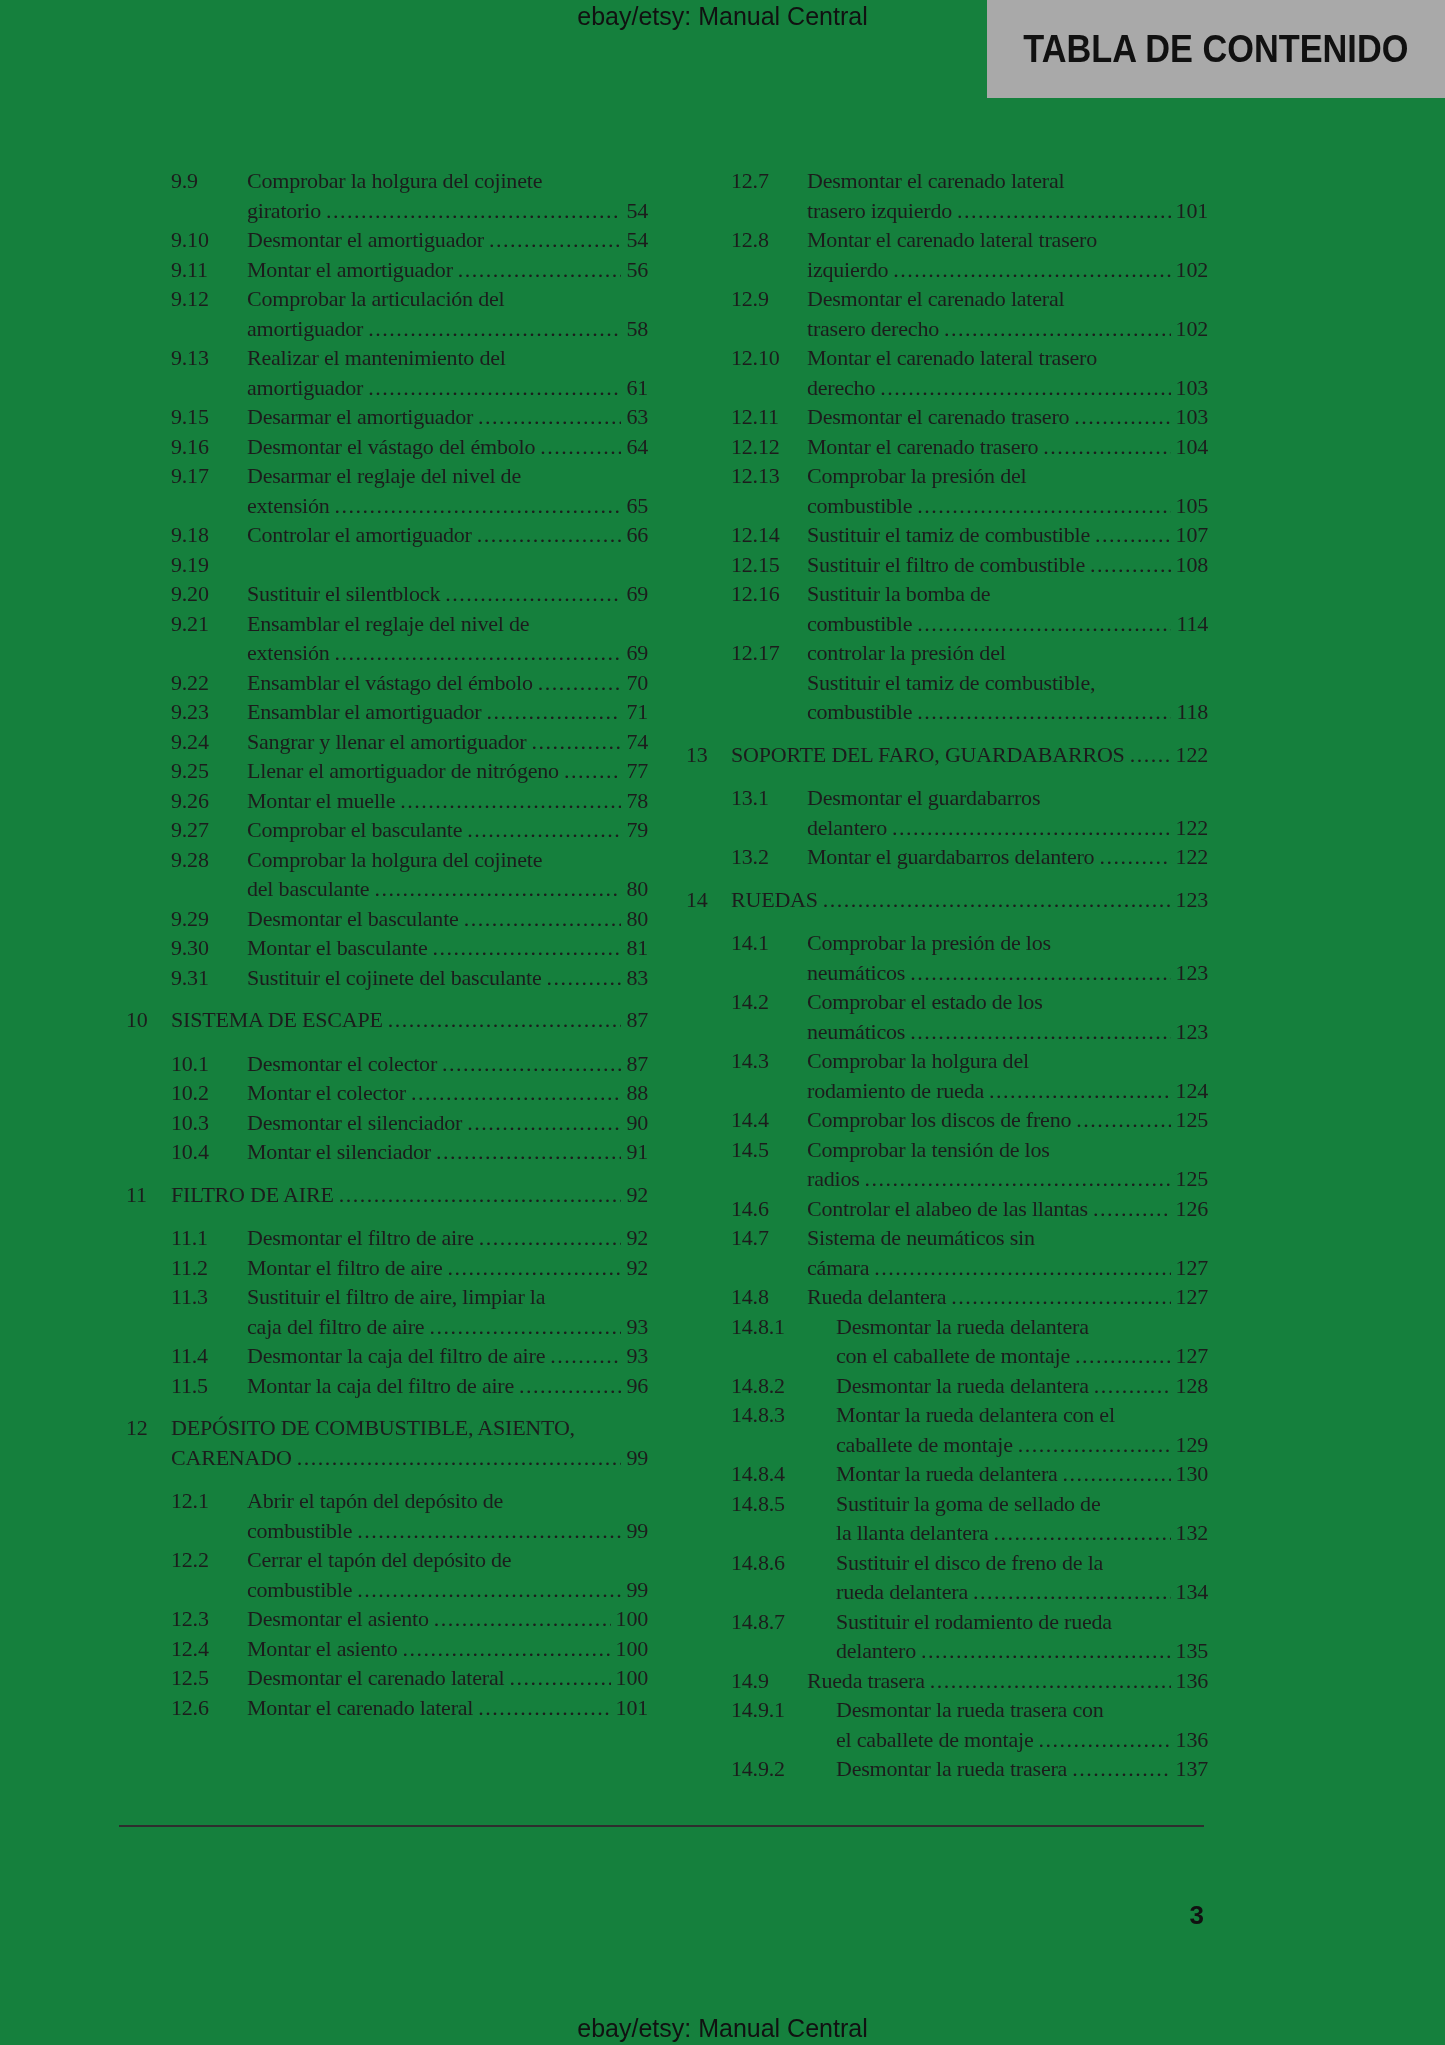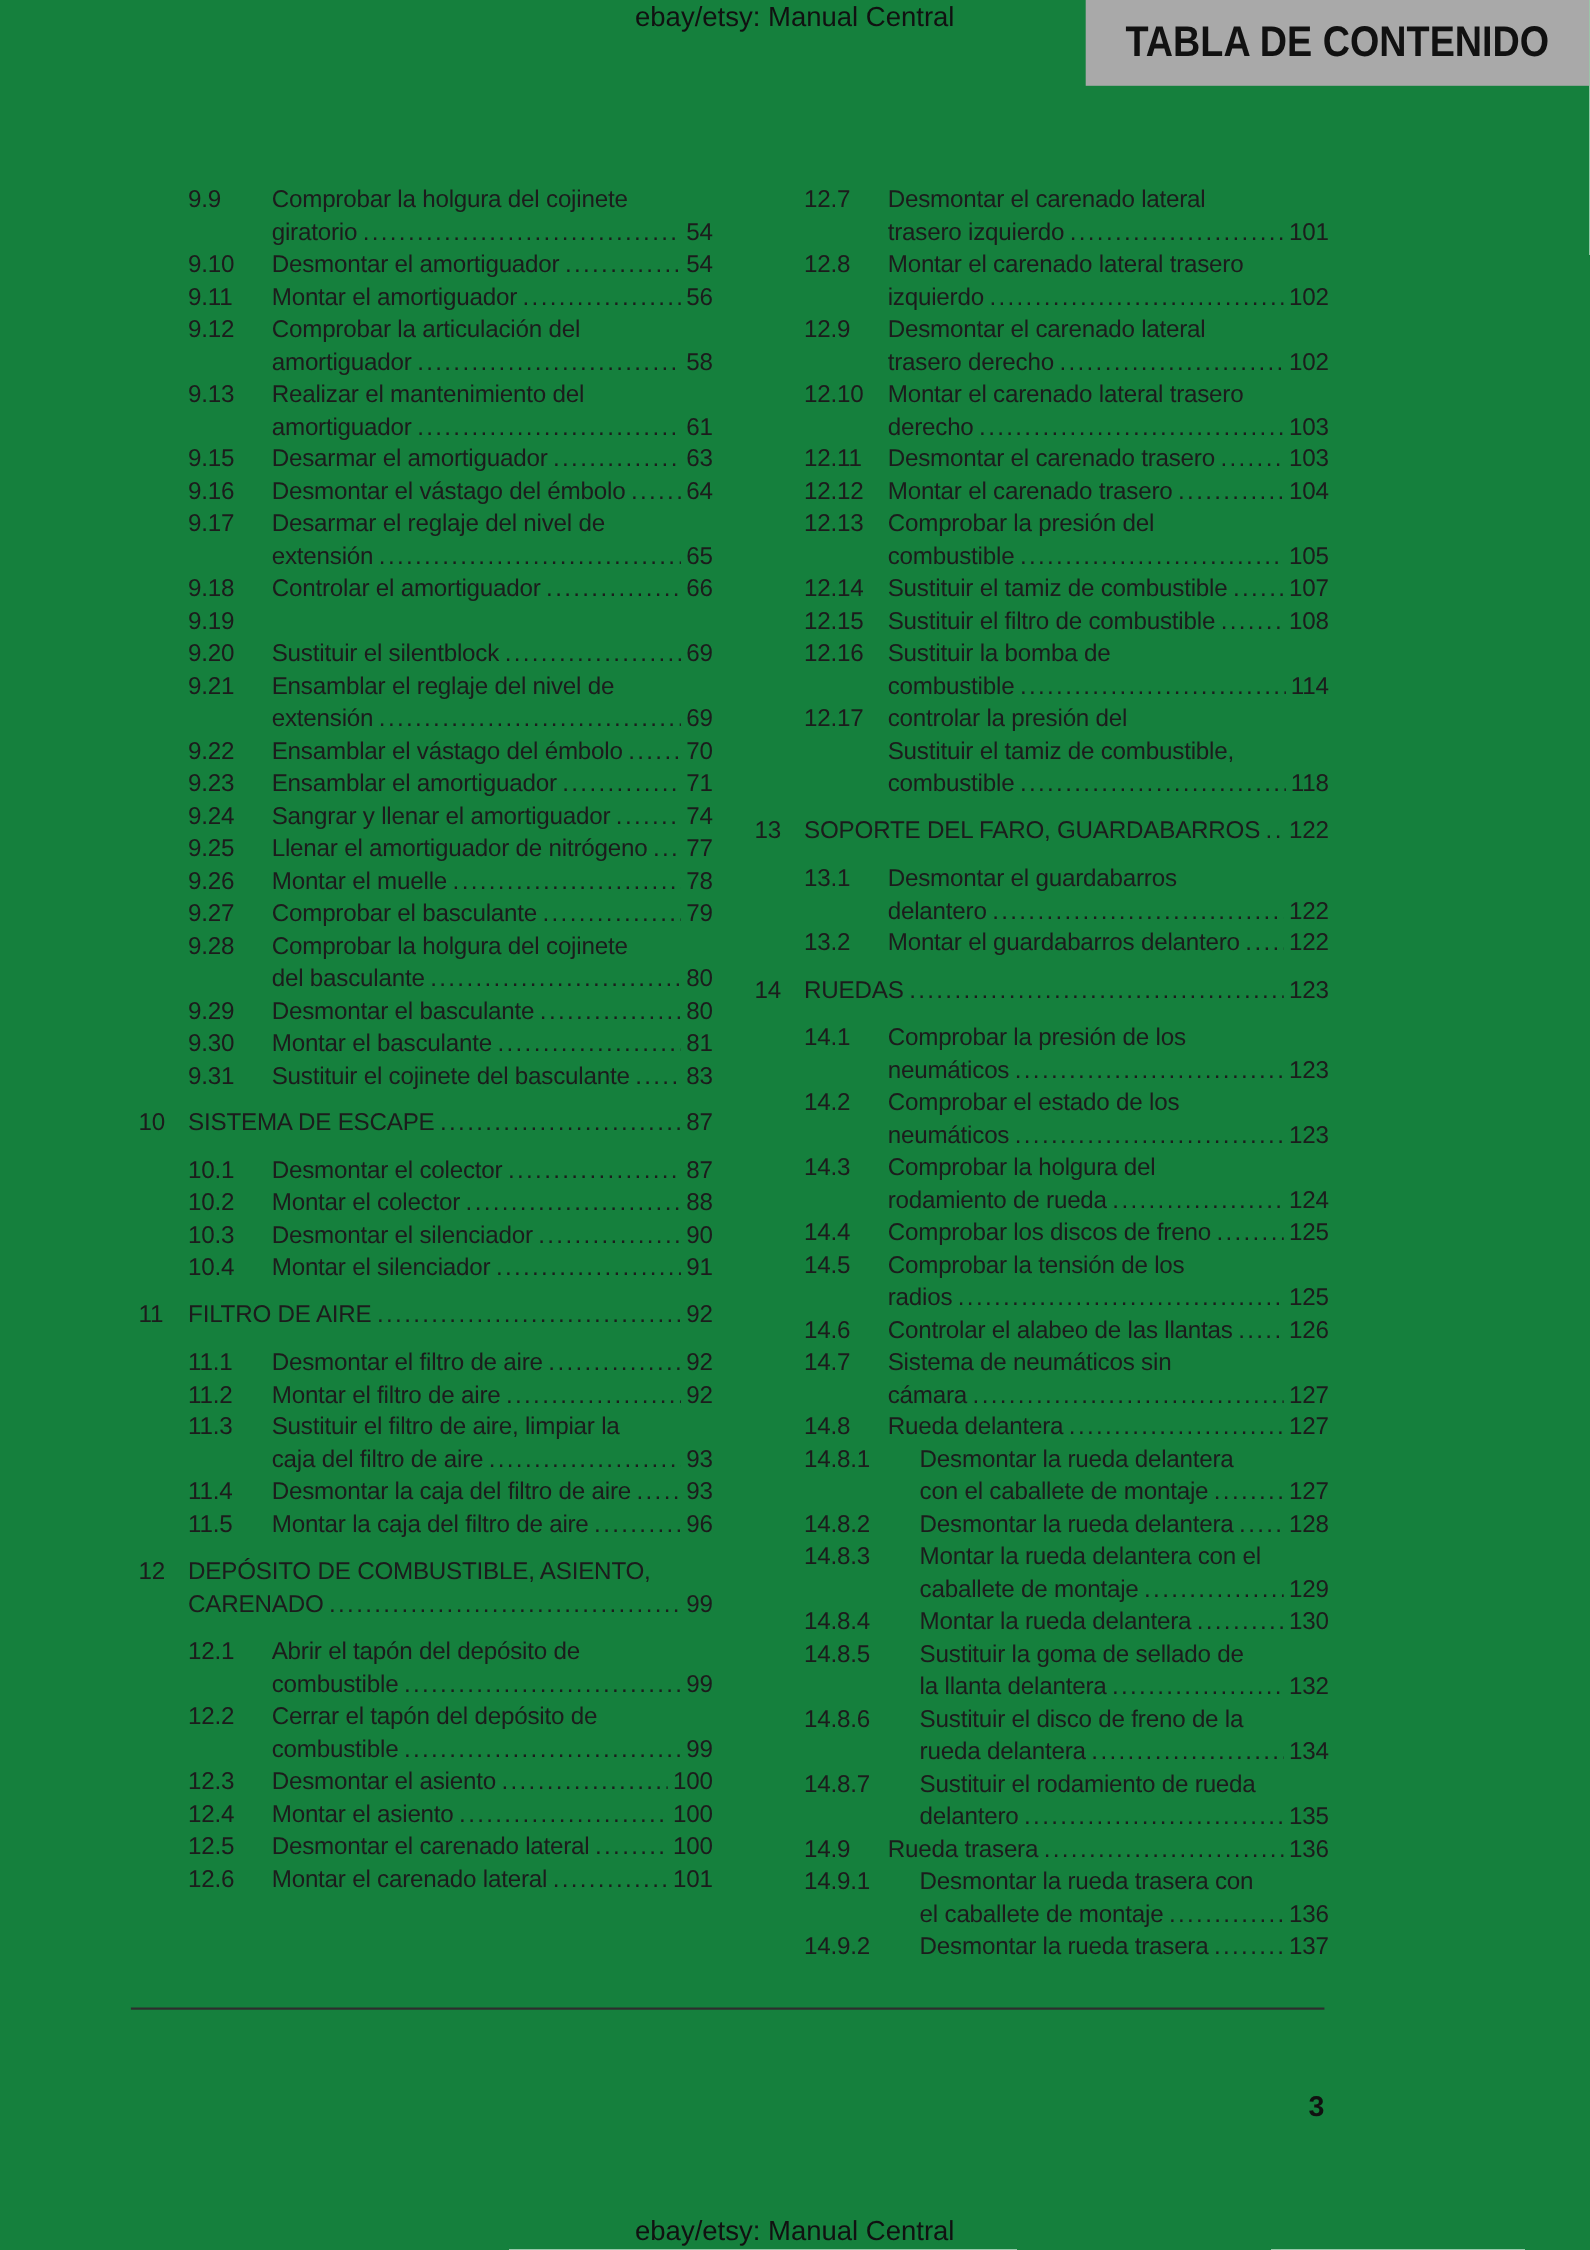--- a/index.html
+++ b/index.html
@@ -17,21 +17,21 @@
     top: 2px; left: 0;
     width: 100%;
     text-align: center;
     font-size: 25px;
     color: #111;
   }
   .banner {
     position: absolute;
     top: 0; right: 0;
     width: 458px;
-    height: 78px;
+    height: 98px;
     background: #a9a9a9;
     display: flex;
     align-items: center;
     justify-content: center;
   }
   .banner-text {
     font-size: 39px;
     font-weight: bold;
     color: #111;
     transform: scaleX(0.88);
@@ -42,21 +42,21 @@
     position: absolute;
     top: 166px;
     left: 122px;
     width: 1086px;
     display: flex;
     gap: 34px;
     font-size: 22px;
     letter-spacing: -0.2px;
     line-height: 29.5px;
   }
-  .col { flex: 1 1 0; min-width: 0; }
+  .col { flex: 1 1 0; min-width: 0; font-family: Liberation Serif, serif; }
   .entry { display: flex; align-items: flex-start; }
   .entry .num { flex: 0 0 auto; }
   .lvl-section { padding-left: 4px; margin: 13px 0 14px; }
   .lvl-section .num { width: 45px; }
   .lvl-sub     { padding-left: 49px; }
   .lvl-sub .num { width: 76px; }
   .lvl-subsub  { padding-left: 49px; }
   .lvl-subsub .num { width: 105px; }
   .body { flex: 1 1 auto; min-width: 0; display: flex; flex-direction: column; }
   .tline { display: block; white-space: nowrap; }

